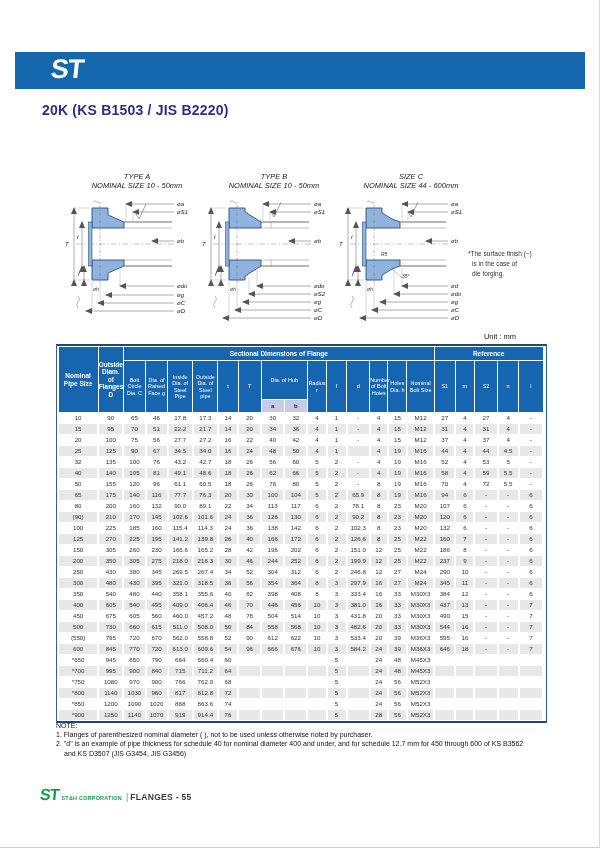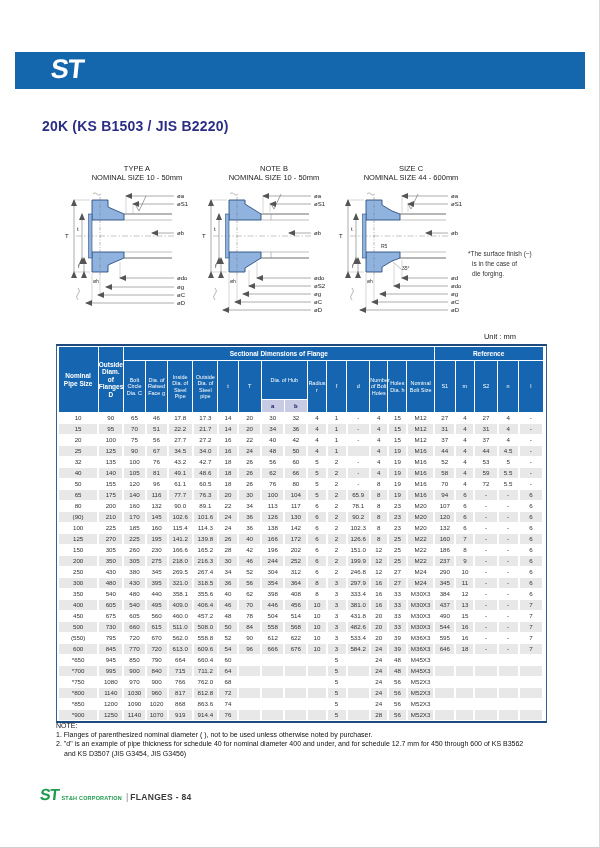--- a/index.html
+++ b/index.html
@@ -5,25 +5,25 @@
   html,body{margin:0;padding:0;}
   body{width:600px;height:848px;position:relative;background:#fff;
        font-family:"Liberation Sans", sans-serif;color:#333;overflow:hidden;}
   .page{position:absolute;inset:0;border-right:1px solid #d9d9d9;border-bottom:1px solid #cfcfcf;}
 
   
   .top-bar{position:absolute;left:15px;top:52px;width:570px;height:37px;background:#1466ad;}
   .logo-st{position:absolute;left:36px;top:2px;color:#fff;font-weight:bold;
            font-size:27px;letter-spacing:-1px;transform:skewX(-6deg);}
 
-  .doc-title{position:absolute;left:42px;top:118px;margin:0;font-size:14px;font-weight:bold;
+  .doc-title{position:absolute;left:42px;top:102px;margin:0;font-size:14px;font-weight:bold;
              color:#2b2e84;letter-spacing:0.2px;}
 
   
-  .dg{position:absolute;top:164px;width:156px;text-align:center;}
+  .dg{position:absolute;top:172px;width:156px;text-align:center;font-style:italic;}
   .dg-a{left:59px;} .dg-b{left:196px;} .dg-c{left:333px;}
   .dg-title,.dg-sub{font-size:7.5px;color:#222;line-height:9px;white-space:nowrap;}
   .dg svg{display:block;margin:2px auto 0 auto;}
   .metal{fill:#8fb3de;stroke:#2a4f7e;stroke-width:0.9;}
   .pl{stroke:#4a4a4a;stroke-width:0.8;} .pli{stroke:#777;stroke-width:0.45;}
   .cl{stroke:#888;stroke-width:0.5;stroke-dasharray:6 2 1.5 2;}
   .dim{stroke:#666;stroke-width:0.55;} .ext{stroke:#999;stroke-width:0.4;}
   .bh{stroke:#777;stroke-width:0.5;stroke-dasharray:3.5 1.5 1 1.5;}
   .sq{stroke:#888;stroke-width:0.6;fill:none;}
   .dgt{font-size:6px;fill:#222;} .dgs{font-size:5px;fill:#333;}
@@ -113,21 +113,21 @@
       <text class="dgt" x="115" y="113">øC</text>
       <text class="dgt" x="115" y="121">øD</text>
       <text class="dgt" x="3" y="54">T</text>
       <text class="dgt" x="15" y="47">t</text>
       <text class="dgt" x="16" y="84">f</text>
       <text class="dgs" x="31" y="99">øh</text>
     </svg>
   </div>
 
   <div class="dg dg-b">
-    <div class="dg-title">NOTE B</div>
+    <div class="dg-title">TYPE B</div>
     <div class="dg-sub">NOMINAL SIZE 10 - 50mm</div>
     <svg width="150" height="132" viewBox="0 0 150 132">
       <defs>
           <marker id="mB" markerWidth="7" markerHeight="6" refX="1" refY="3" orient="auto" markerUnits="userSpaceOnUse">
             <path d="M7,0 L0,3 L7,6 Z" fill="#555"></path>
           </marker>
         </defs>
       <line class="cl" x1="14" y1="52" x2="112" y2="52"></line>
       <line class="pl" x1="62" y1="30" x2="110" y2="30"></line>
         <line class="pli" x1="62" y1="36" x2="110" y2="36"></line>
@@ -952,16 +952,16 @@
     <div>NOTE:</div>
     <div>1. Flanges of parenthesized nominal diameter (  ), not to be used unless otherwise noted by purchaser.</div>
     <div>2. "d" is an example of pipe thickness for schedule 40 for nominal diameter 400 and under, and for schedule  12.7 mm for 450 through 600 of KS B3562</div>
     <div class="indent">and KS D3507 (JIS G3454, JIS G3456)</div>
   </div>
 
   <div class="footer">
     <span class="f-logo">ST</span>
     <span class="f-company">ST&amp;H CORPORATION</span>
     <span class="f-div">|</span>
-    <span class="f-page">FLANGES - 84</span>
+    <span class="f-page">FLANGES - 55</span>
   </div>
 
 </div>
 
 </body></html>

